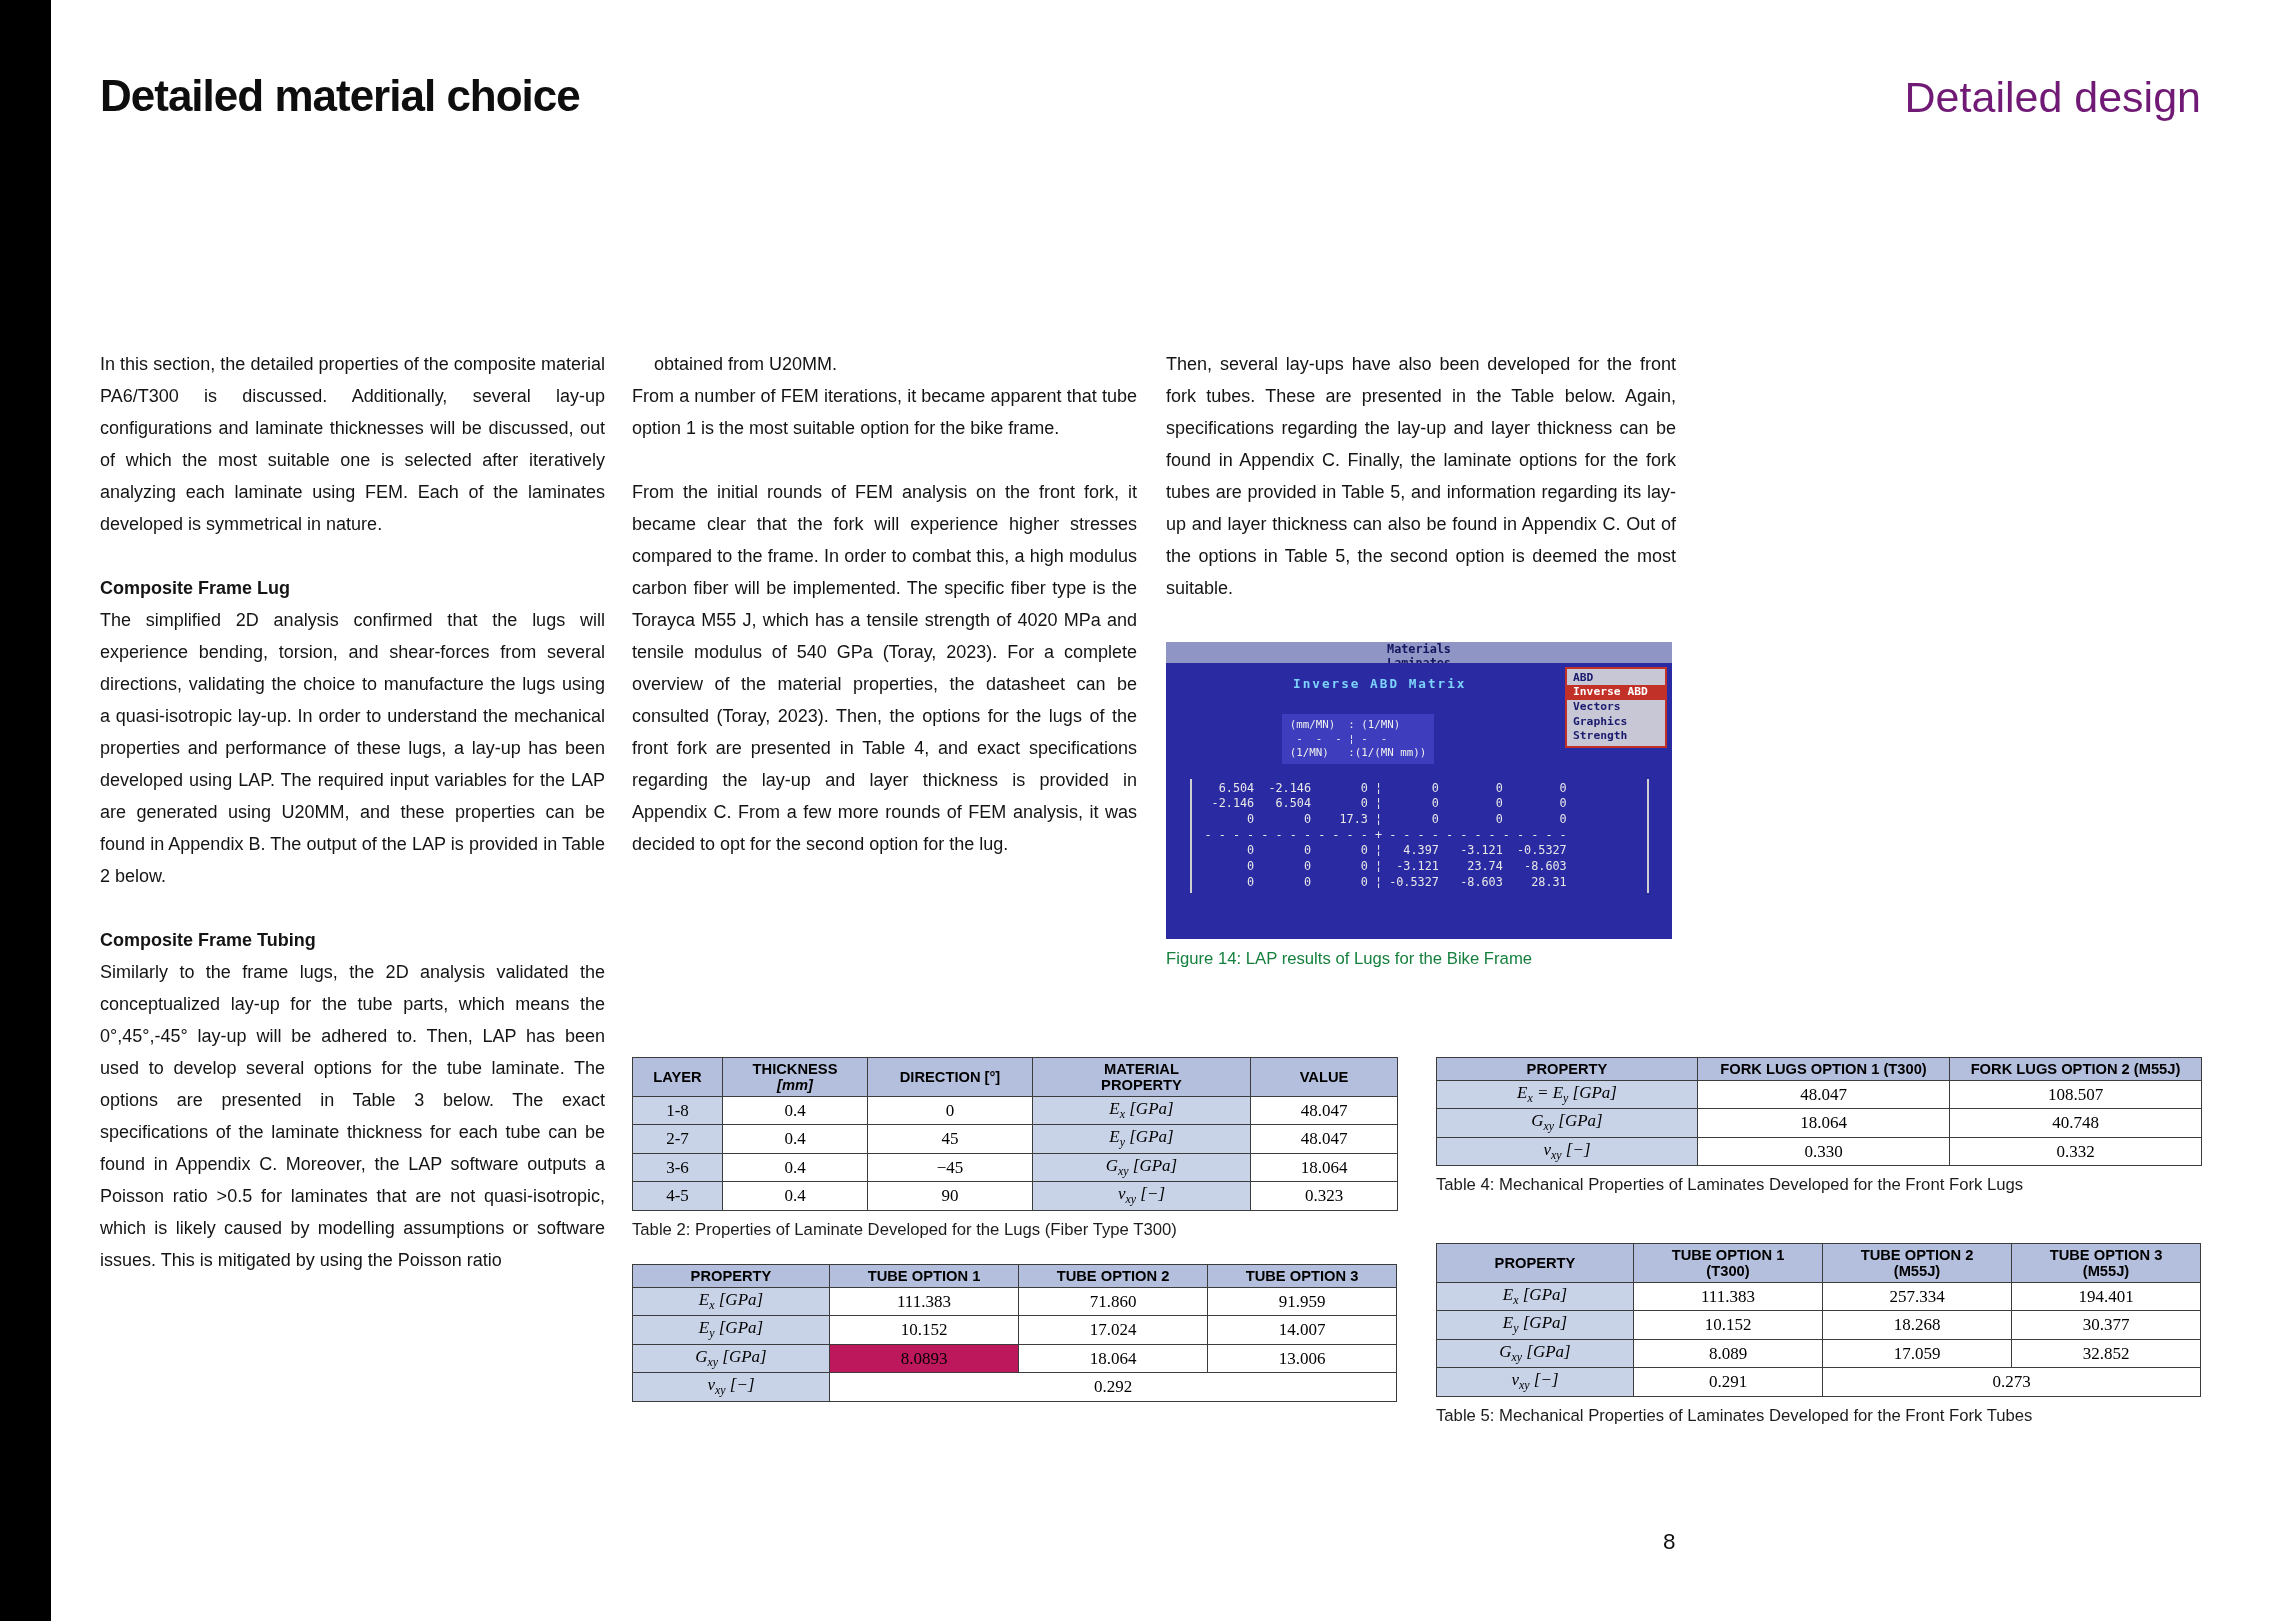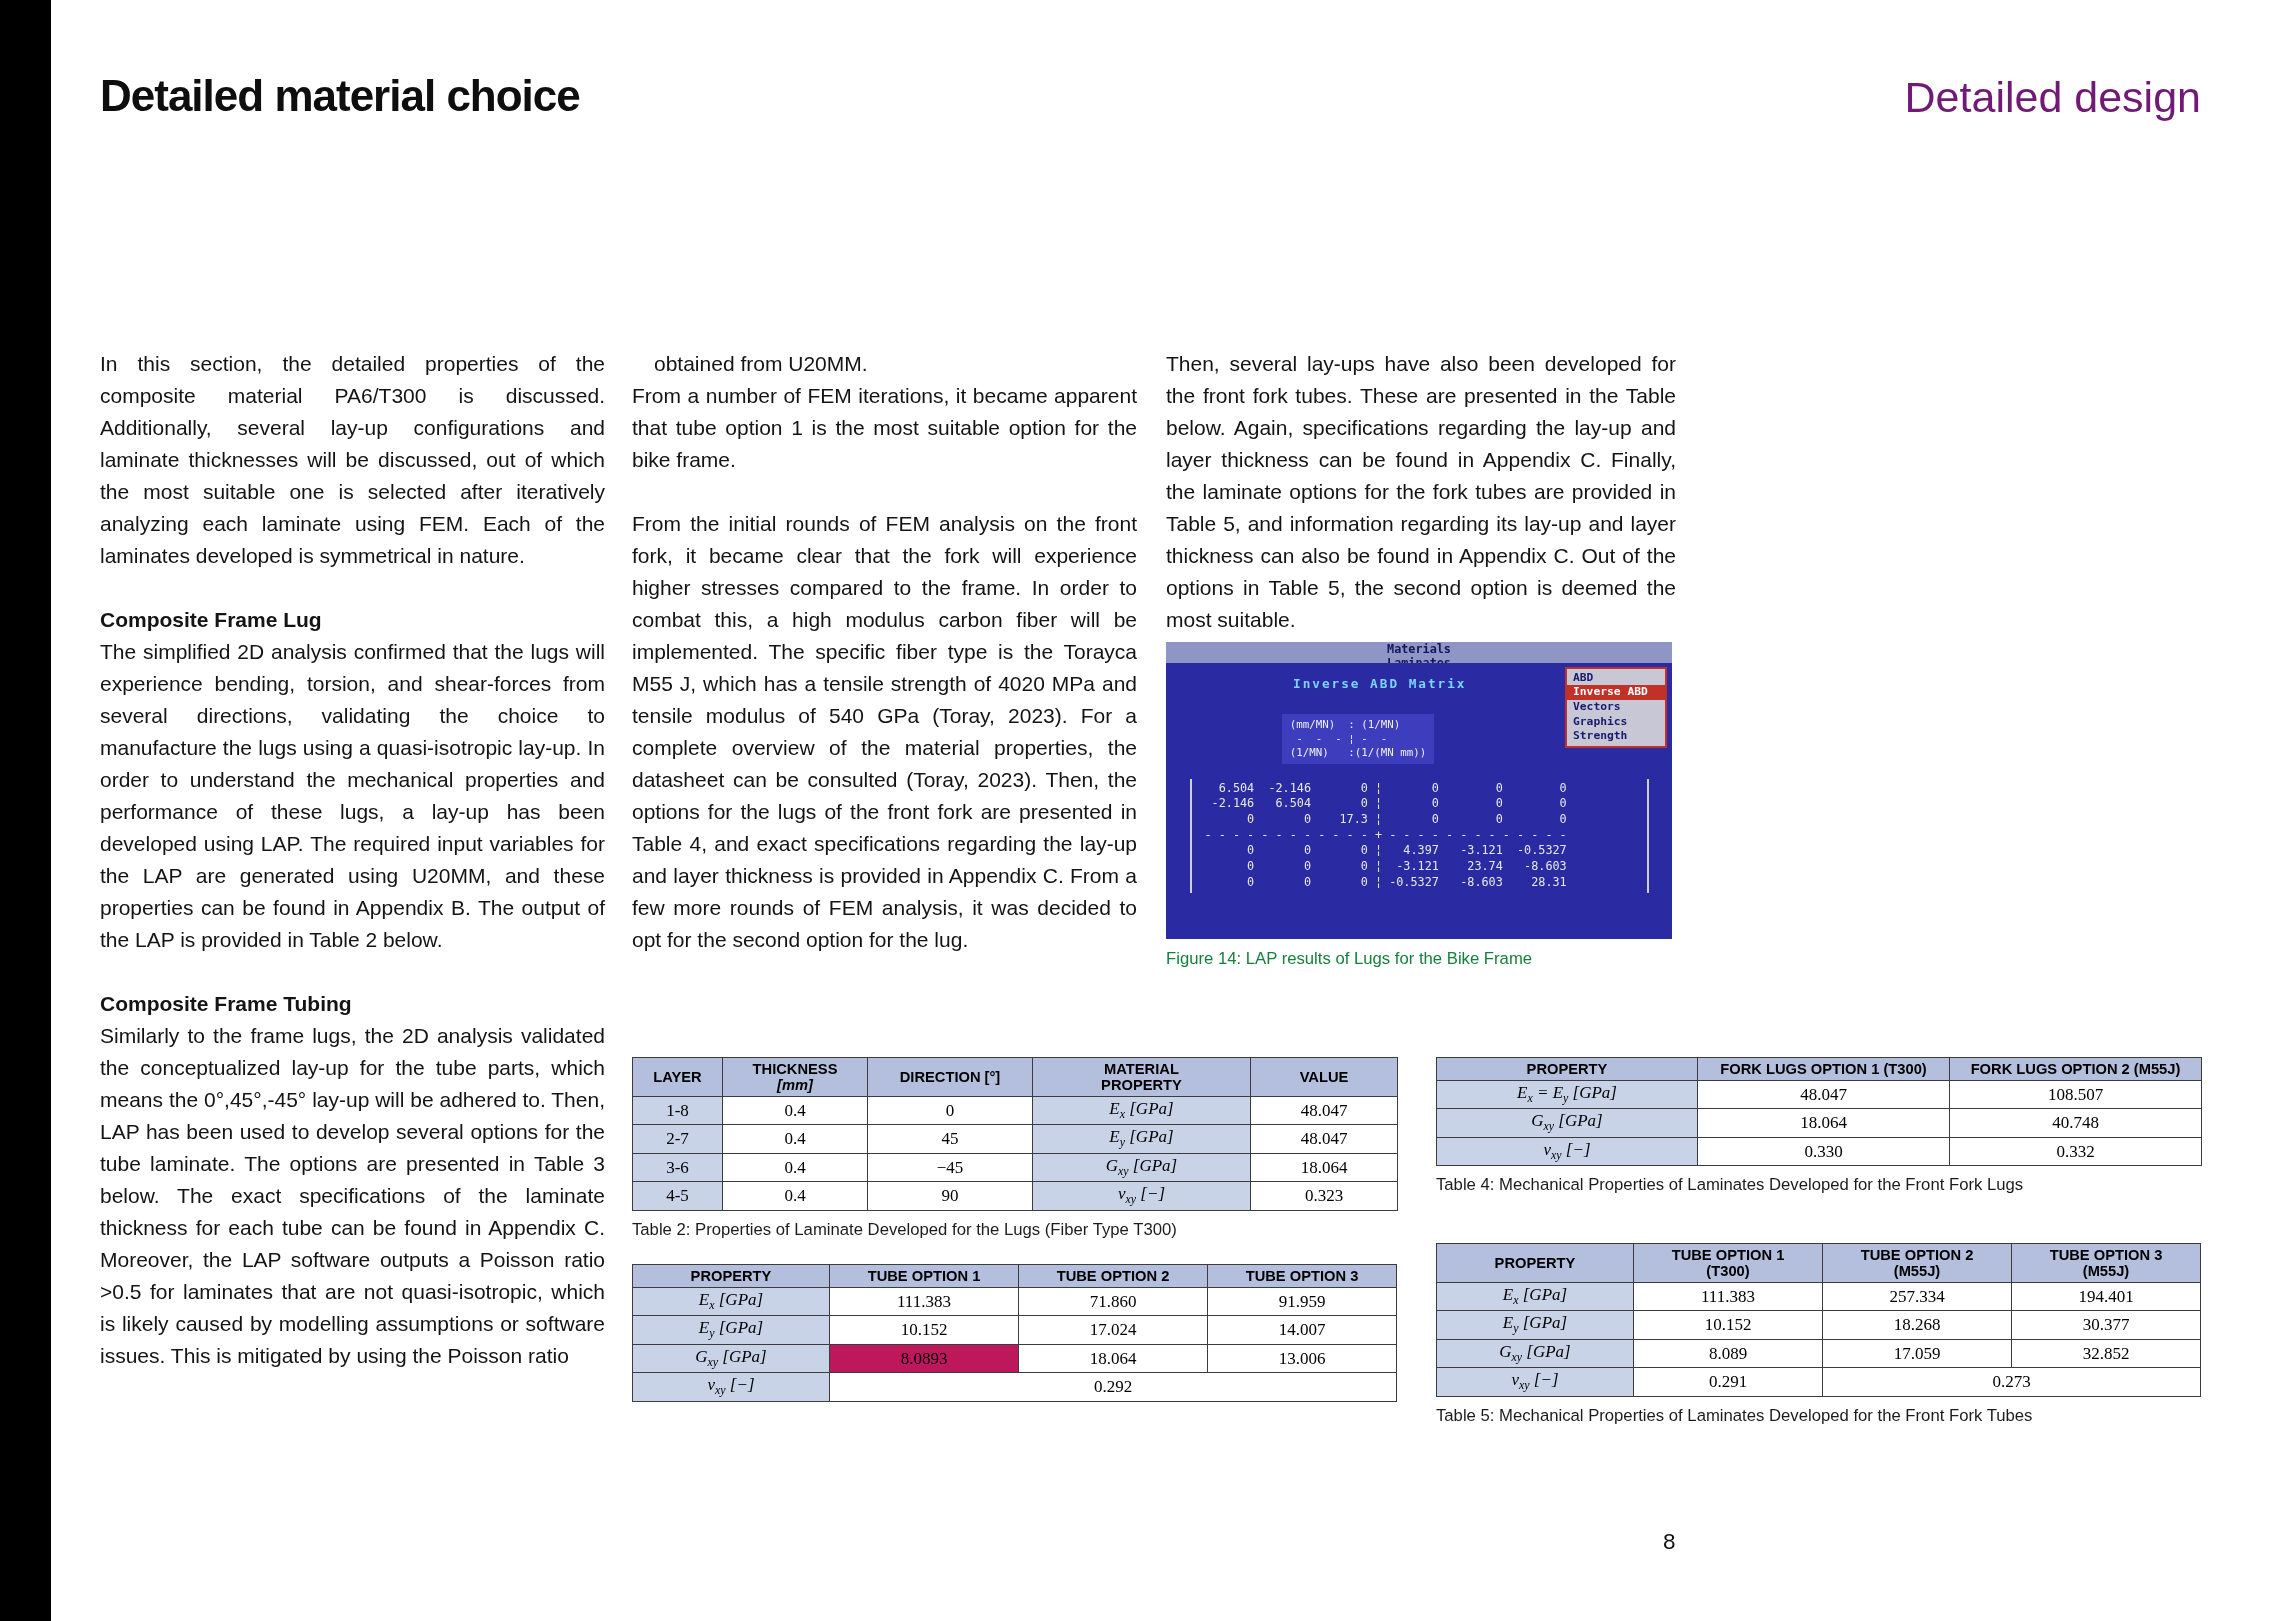--- a/index.html
+++ b/index.html
@@ -5,21 +5,21 @@
   html,body{margin:0;padding:0;background:#ffffff;}
   #page{position:relative;width:2293px;height:1621px;background:#ffffff;
         font-family:"Liberation Sans",sans-serif;color:#111;overflow:hidden;}
 
   .sidebar{position:absolute;left:0;top:0;width:51px;height:1621px;background:#000;}
 
   .page-title{position:absolute;left:100px;top:71px;font-size:44px;font-weight:700;
               letter-spacing:-1px;color:#0e0e0e;}
   .section-title{position:absolute;right:92px;top:73px;font-size:43px;font-weight:400;color:#701a75;}
 
-  .col{position:absolute;top:348px;width:505px;font-size:21px;line-height:32px;
+  .col{position:absolute;top:348px;width:505px;font-size:18px;line-height:32px;
        text-align:justify;color:#141414;}
   #col1{left:100px;} #col2{left:632px;} #col3{left:1166px;width:510px;}
   .para{margin:0 0 32px 0;}
   .para.tight{margin-bottom:0;margin-left:22px;}
   .subhead{font-weight:700;margin:0;}
 
   
   .lap{position:absolute;left:1166px;top:642px;width:506px;height:297px;
        background:#8f95c4;font-family:"DejaVu Sans Mono",monospace;}
   .lap-menu{position:absolute;left:0;top:0;width:100%;height:20.6px;box-sizing:border-box;

